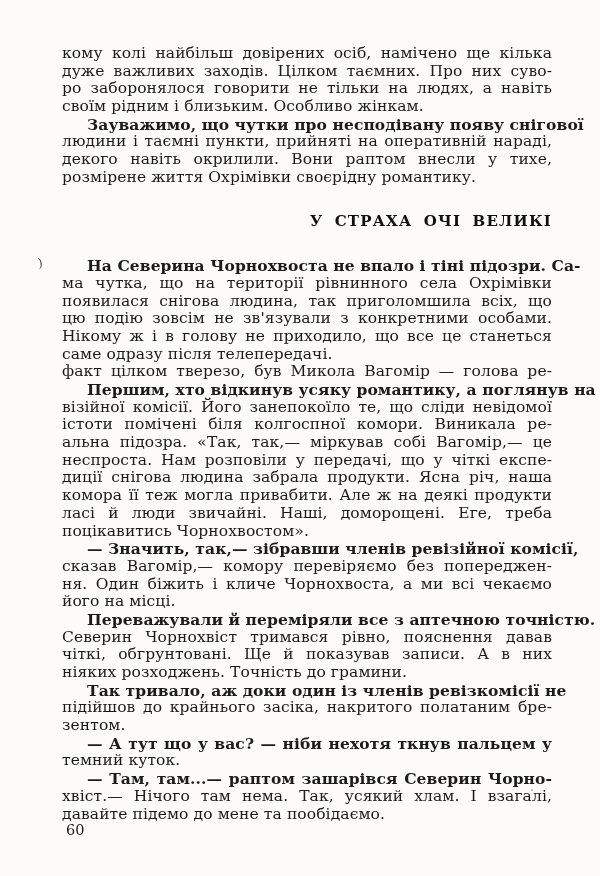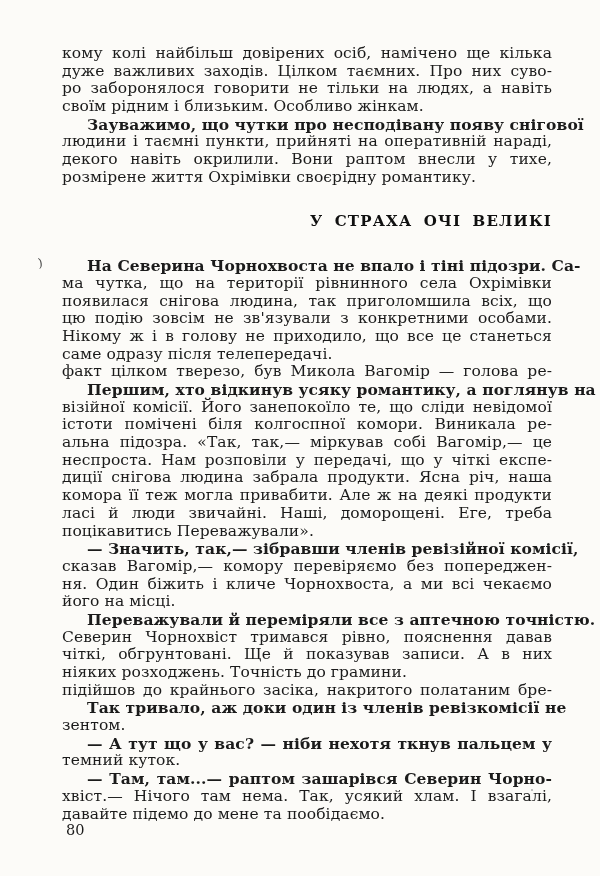--- a/index.html
+++ b/index.html
@@ -99,44 +99,44 @@
       <div class="para">
         <div class="ln">факт цілком тверезо, був Микола Вагомір — голова ре-</div>
         <div class="ln ln-first">Першим, хто відкинув усяку романтику, а поглянув на</div>
         <div class="ln">візійної комісії. Його занепокоїло те, що сліди невідомої</div>
         <div class="ln">істоти помічені біля колгоспної комори. Виникала ре-</div>
         <div class="ln">альна підозра. «Так, так,— міркував собі Вагомір,— це</div>
         <div class="ln">неспроста. Нам розповіли у передачі, що у чіткі експе-</div>
         <div class="ln">диції снігова людина забрала продукти. Ясна річ, наша</div>
         <div class="ln">комора її теж могла привабити. Але ж на деякі продукти</div>
         <div class="ln">ласі й люди звичайні. Наші, доморощені. Еге, треба</div>
-        <div class="ln ln-last">поцікавитись Переважували».</div>
+        <div class="ln ln-last">поцікавитись Чорнохвостом».</div>
       </div>
       <div class="para">
         <div class="ln ln-first">— Значить, так,— зібравши членів ревізійної комісії,</div>
         <div class="ln">сказав Вагомір,— комору перевіряємо без попереджен-</div>
         <div class="ln">ня. Один біжить і кличе Чорнохвоста, а ми всі чекаємо</div>
         <div class="ln ln-last">його на місці.</div>
       </div>
       <div class="para">
         <div class="ln ln-first">Переважували й переміряли все з аптечною точністю.</div>
         <div class="ln">Северин Чорнохвіст тримався рівно, пояснення давав</div>
         <div class="ln">чіткі, обгрунтовані. Ще й показував записи. А в них</div>
         <div class="ln ln-last">ніяких розходжень. Точність до грамини.</div>
       </div>
       <div class="para">
+        <div class="ln ln-first">Так тривало, аж доки один із членів ревізкомісії не</div>
         <div class="ln">підійшов до крайнього засіка, накритого полатаним бре-</div>
-        <div class="ln ln-first">Так тривало, аж доки один із членів ревізкомісії не</div>
         <div class="ln ln-last">зентом.</div>
       </div>
       <div class="para">
         <div class="ln ln-first">— А тут що у вас? — ніби нехотя ткнув пальцем у</div>
         <div class="ln ln-last">темний куток.</div>
       </div>
       <div class="para">
         <div class="ln ln-first">— Там, там...— раптом зашарівся Северин Чорно-</div>
         <div class="ln">хвіст.— Нічого там нема. Так, усякий хлам. І взагалі,</div>
         <div class="ln ln-last">давайте підемо до мене та пообідаємо.</div>
       </div>
     </div>
   <div class="ink-speck"></div>
-  <div class="page-number">80</div>
+  <div class="page-number">60</div>
 </div>
 
 </body></html>

